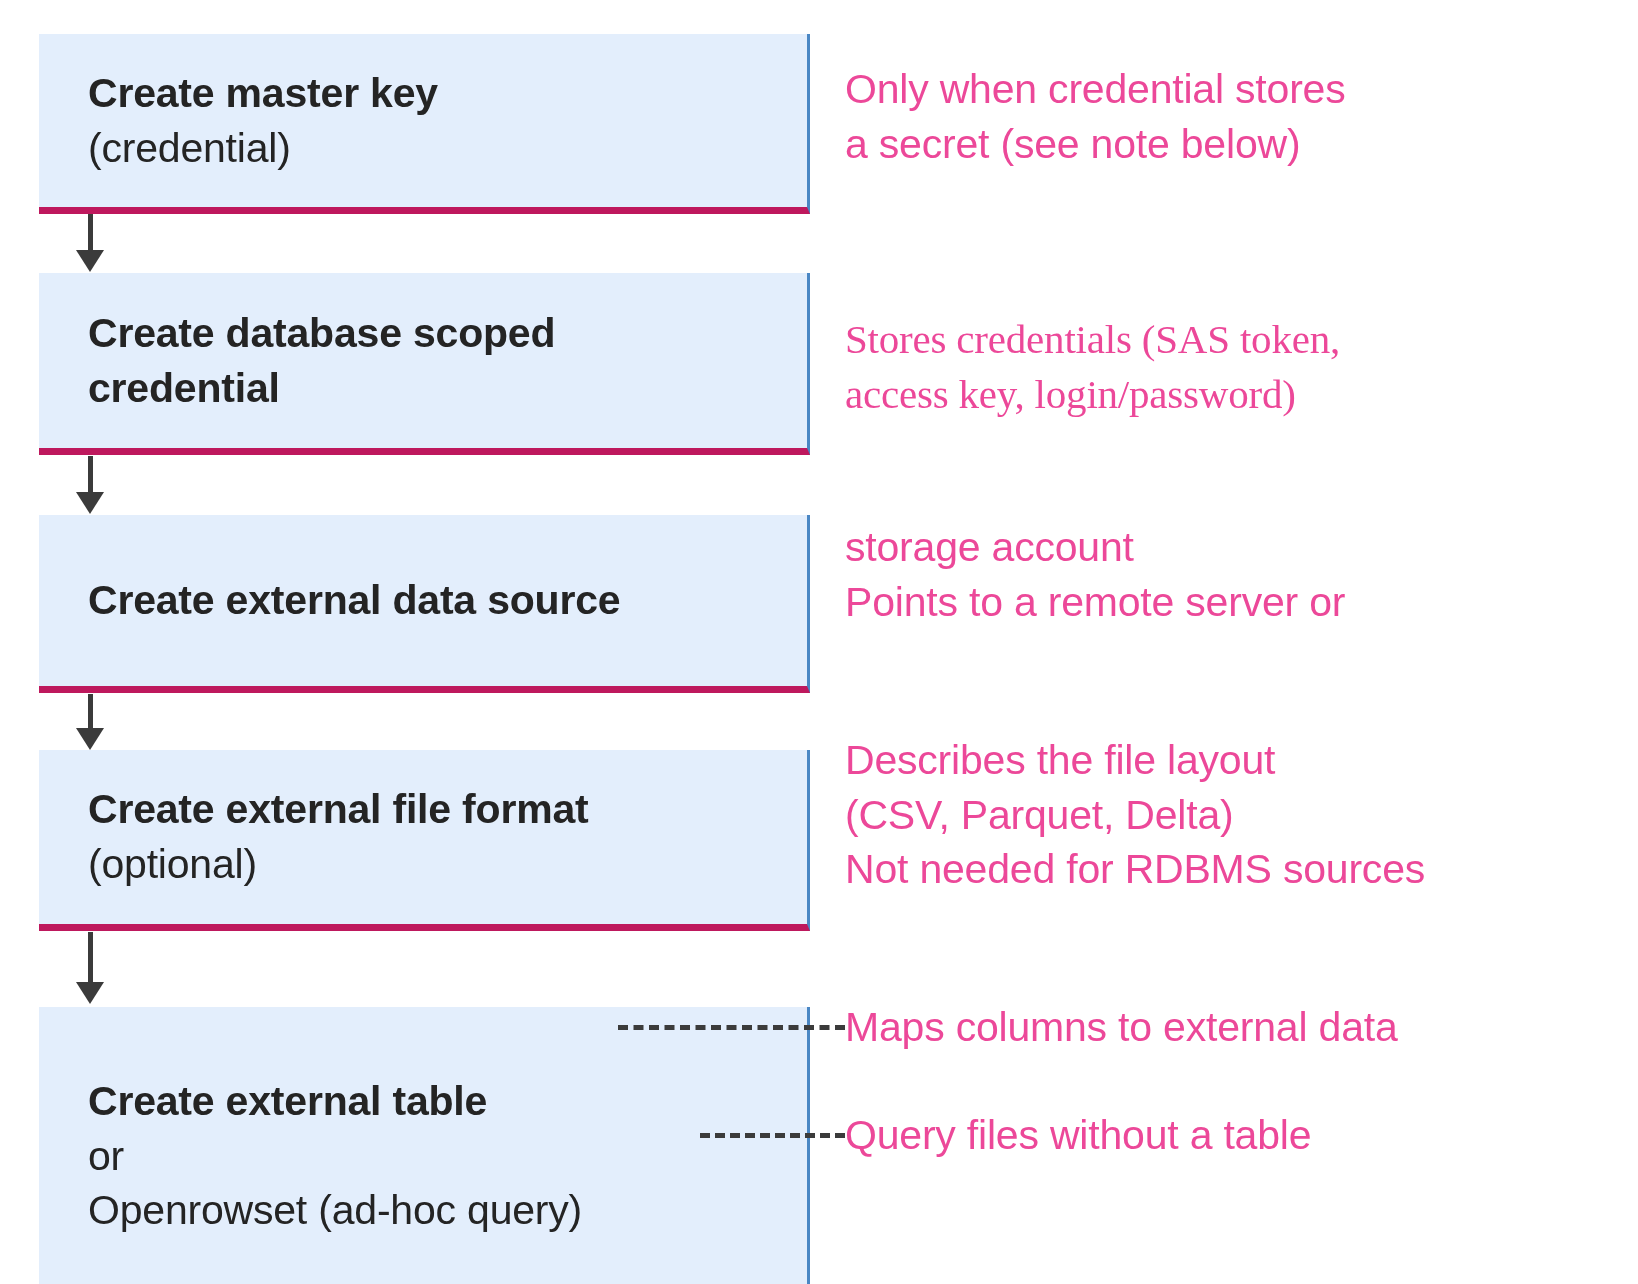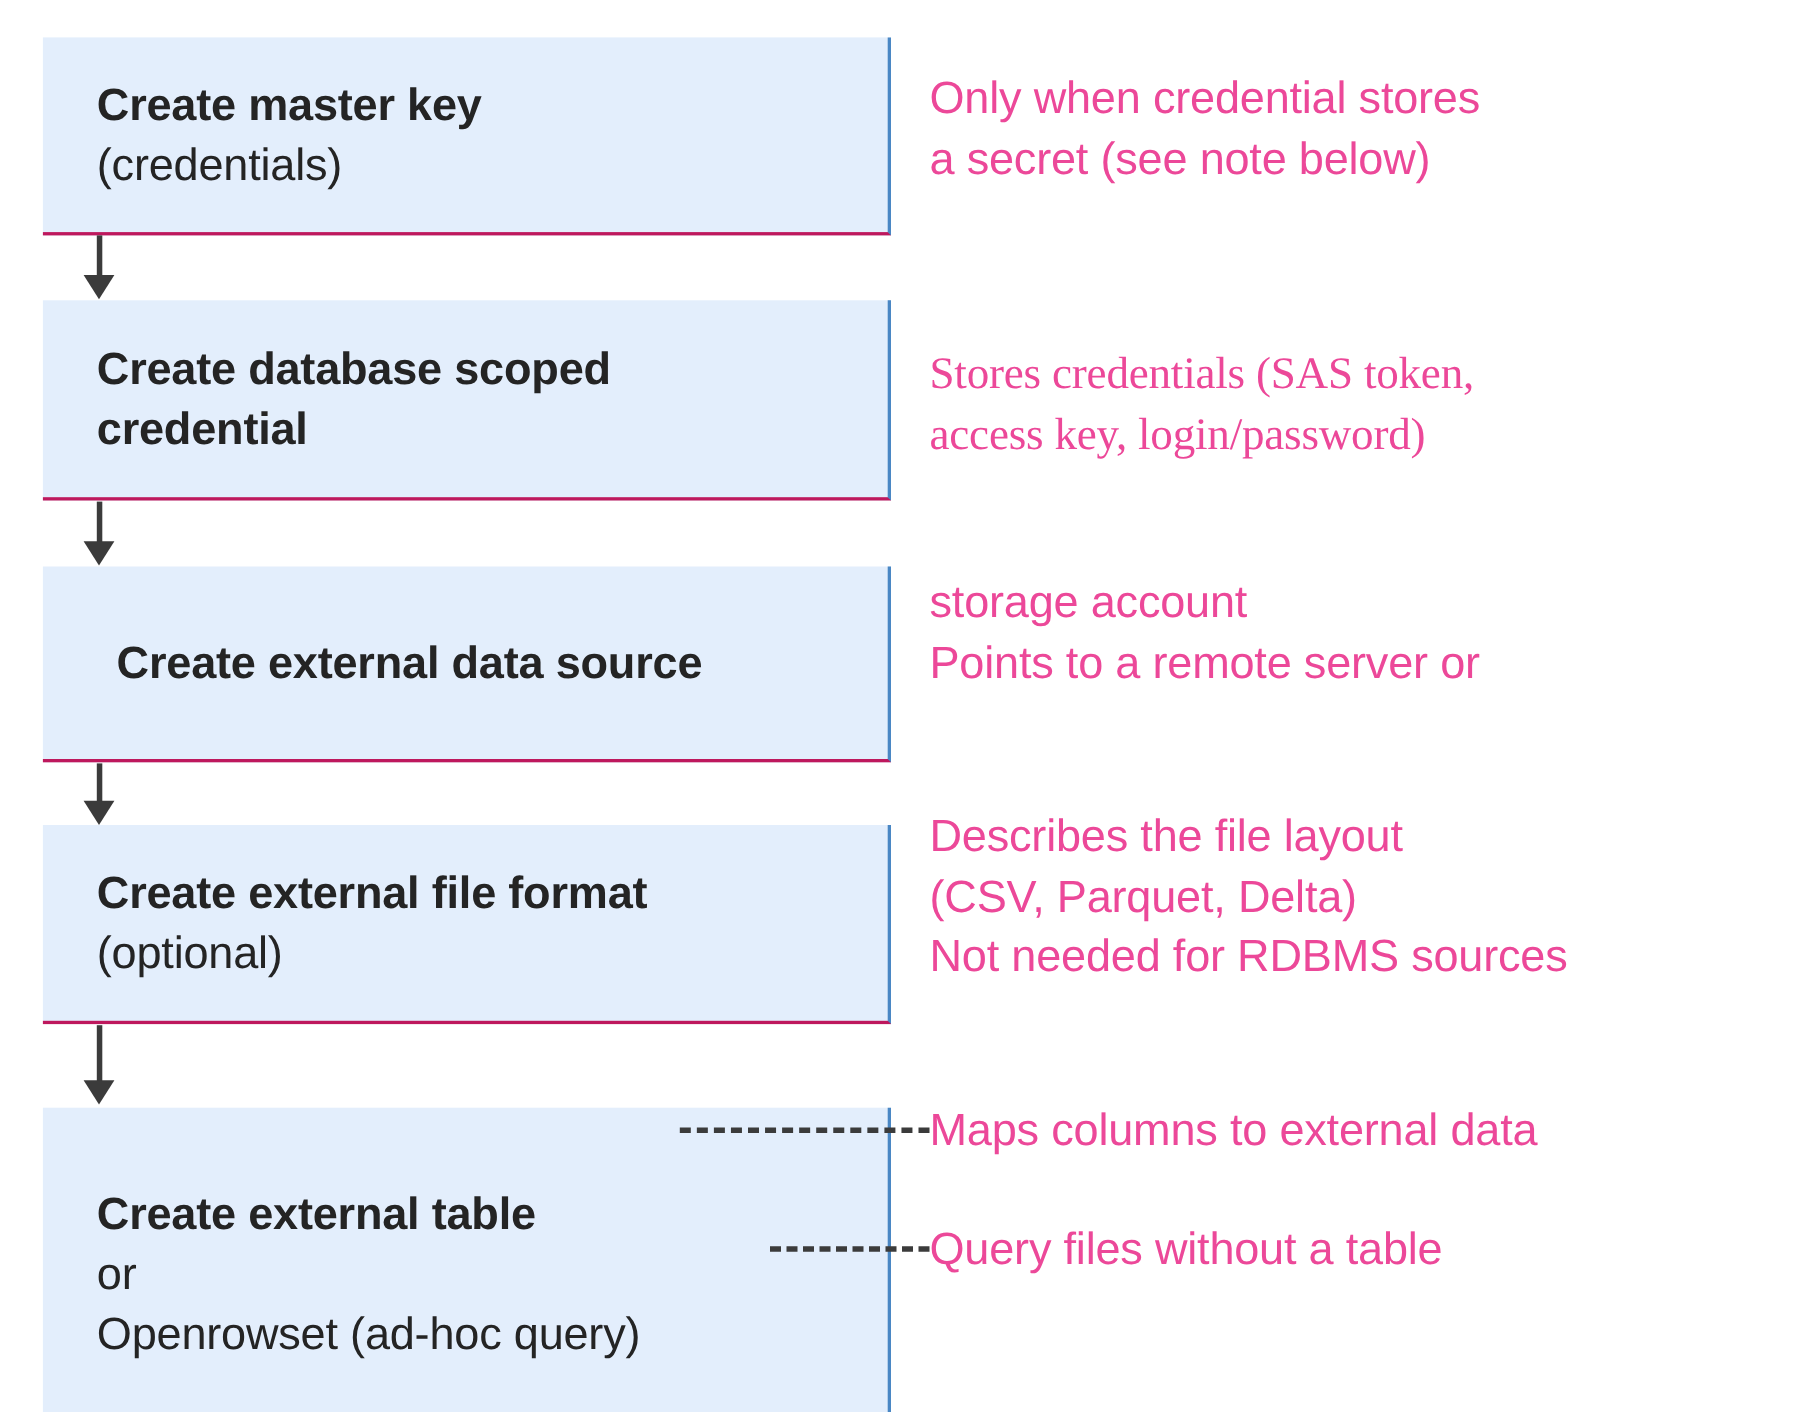--- a/index.html
+++ b/index.html
@@ -25,38 +25,38 @@
   }
 
   
   .flow-box {
     position: absolute;
     left: 39px;
     width: 771px;
     box-sizing: border-box;
     background: #e3eefc;
     border-right: 3px solid #4a87c4;
-    border-bottom: 3px solid #be185d;
+    border-bottom: 7px solid #be185d;
     display: flex;
     flex-direction: column;
     justify-content: center;
   }
   .flow-box .line {
     padding-left: 49px;
     font-size: 41px;
     line-height: 1.34;
     letter-spacing: -0.2px;
     white-space: nowrap;
   }
   .flow-box .line.bold { font-weight: bold; }
 
   
   #box-master-key      { top: 34px;   height: 180px; }
   #box-scoped-cred     { top: 273px;  height: 182px; }
-  #box-data-source     { top: 515px;  height: 178px; padding-left: 18px; }
+  #box-data-source     { top: 515px;  height: 178px; }
   #box-file-format     { top: 750px;  height: 181px; }
   #box-external-table  { top: 1007px; height: 305px; }
 
   
   .arrow {
     position: absolute;
     left: 84px;
     width: 12px;
   }
   .arrow .shaft {
@@ -117,21 +117,21 @@
   #dash-ext-table  { left: 618px; top: 1025px; width: 227px; }
   #dash-openrowset { left: 700px; top: 1133px; width: 145px; }
 </style>
 </head>
 <body>
 
 <div class="diagram">
 
   <div class="flow-box" id="box-master-key">
     <div class="line bold">Create master key</div>
-    <div class="line">(credentials)</div>
+    <div class="line">(credential)</div>
   </div>
   <div class="note" id="note-master-key">
     <div>Only when credential stores</div>
     <div>a secret (see note below)</div>
   </div>
 
   <div class="arrow" id="arrow-1">
     <div class="shaft"></div>
     <div class="head"></div>
   </div>

